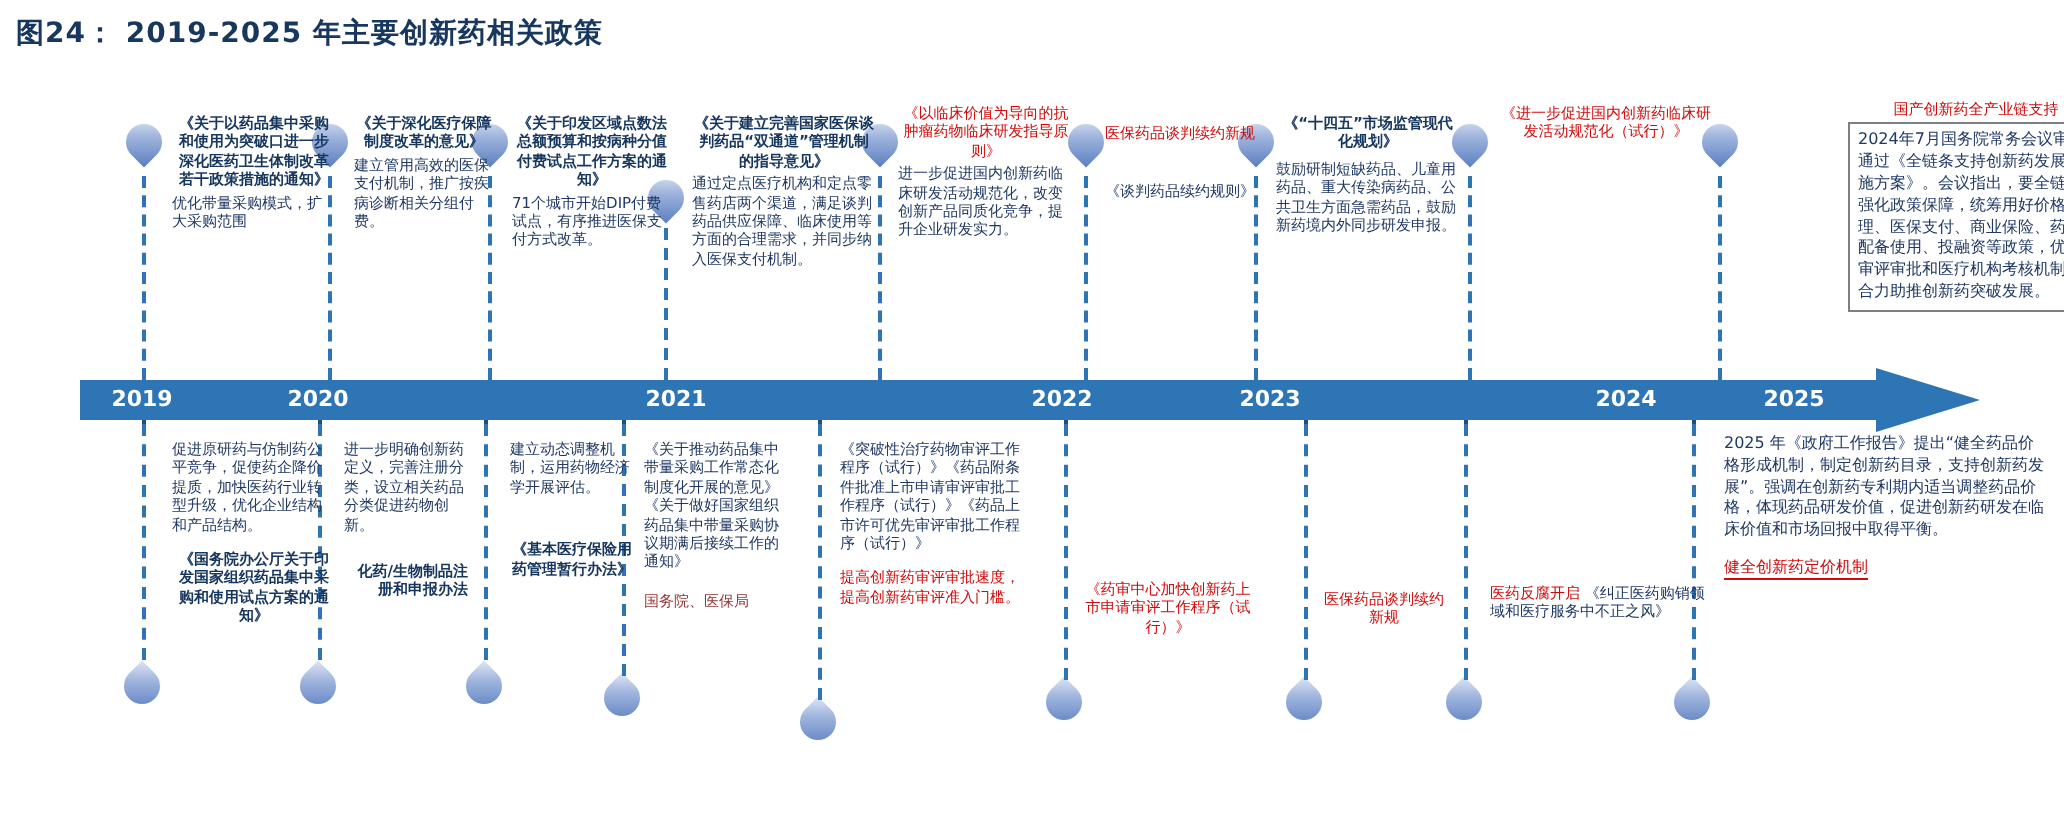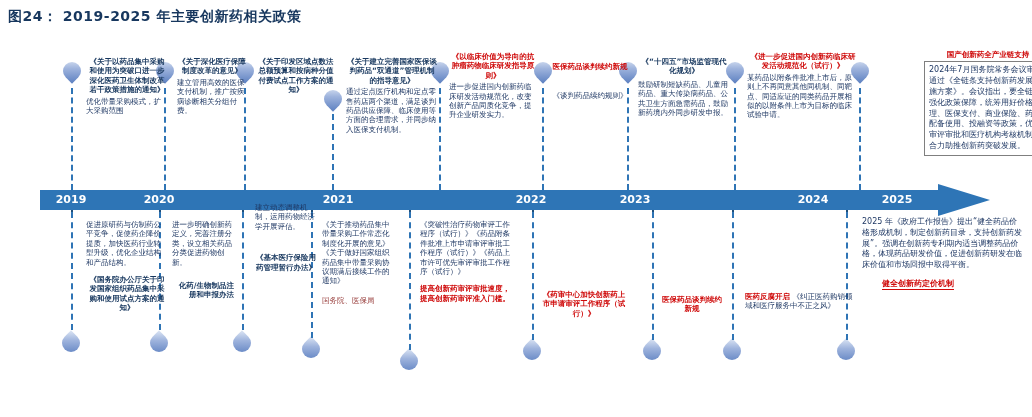--- a/index.html
+++ b/index.html
@@ -25,28 +25,28 @@
         background:linear-gradient(135deg,#dde6f4 0%,#9fb4dd 40%,#5b7fc0 100%); }
   .pin  { border-radius:50% 50% 0 50%; transform:rotate(45deg); }   
   .drop { border-radius:0 50% 50% 50%; transform:rotate(45deg); }   
   .dash { position:absolute; width:0; border-left:2px dashed #2e74b5; }
   .dash.t { top:88px;  height:102px; }
   .dash.b { top:212px; height:118px; }
 
   
   .evt { position:absolute; font-size:7.5px; line-height:1.25; color:#1f3864; }
   .hd   { font-weight:bold; color:#17375e; text-align:center; }
-  .hd.red, .red { color:#cf0a0a; font-weight:bold; }
+  .hd.red, .red { color:#cf0a0a; font-weight:normal; }
   .hd.red { text-align:center; }
   .body { margin-top:2px; }
   .center { text-align:center; }
   .boxed { background:#ffffff; border:1px solid #7f7f7f; padding:3px 4px; margin-top:2px;
            color:#1f3864; line-height:1.35; font-size:8px; }
   .footer-red { color:#943634; margin-top:10px; text-align:left; }
-  .redline { display:inline-block; border-bottom:1.5px solid #cf0a0a; margin-top:8px; font-size:8px;margin-left:20px; }
+  .redline { display:inline-block; border-bottom:1.5px solid #cf0a0a; margin-top:8px; font-size:8px; }
 </style>
 </head>
 <body>
 
 <div id="stage">
 
   <div class="fig-title">图24：  2019-2025 年主要创新药相关政策</div>
 
   <div class="bar"></div>
   <div class="bar-arrow"></div>
@@ -118,55 +118,55 @@
   <div class="evt" style="left:86px;top:57px;width:82px">
     <div class="hd">《关于以药品集中采购和使用为突破口进一步深化医药卫生体制改革若干政策措施的通知》</div>
     <div class="body">优化带量采购模式，扩大采购范围</div>
   </div>
   <div class="evt" style="left:177px;top:57px;width:70px">
     <div class="hd">《关于深化医疗保障制度改革的意见》</div>
     <div class="body">建立管用高效的医保支付机制，推广按疾病诊断相关分组付费。</div>
   </div>
   <div class="evt" style="left:256px;top:57px;width:80px">
     <div class="hd">《关于印发区域点数法总额预算和按病种分值付费试点工作方案的通知》</div>
+    <div class="body">71个城市开始DIP付费试点，有序推进医保支付方式改革。</div>
   </div>
   <div class="evt" style="left:346px;top:57px;width:92px">
     <div class="hd">《关于建立完善国家医保谈判药品“双通道”管理机制的指导意见》</div>
     <div class="body">通过定点医疗机构和定点零售药店两个渠道，满足谈判药品供应保障、临床使用等方面的合理需求，并同步纳入医保支付机制。</div>
   </div>
   <div class="evt" style="left:449px;top:52px;width:88px">
     <div class="hd red">《以临床价值为导向的抗肿瘤药物临床研发指导原则》</div>
     <div class="body">进一步促进国内创新药临床研发活动规范化，改变创新产品同质化竞争，提升企业研发实力。</div>
   </div>
   <div class="evt" style="left:551px;top:62px;width:78px">
     <div class="hd red">医保药品谈判续约新规</div>
     <div class="body center" style="margin-top:20px">《谈判药品续约规则》</div>
   </div>
   <div class="evt" style="left:638px;top:57px;width:92px">
     <div class="hd">《“十四五”市场监管现代化规划》</div>
     <div class="body" style="margin-top:4px">鼓励研制短缺药品、儿童用药品、重大传染病药品、公共卫生方面急需药品，鼓励新药境内外同步研发申报。</div>
   </div>
   <div class="evt" style="left:747px;top:52px;width:112px">
     <div class="hd red">《进一步促进国内创新药临床研发活动规范化（试行）》</div>
-    <div class="body">某药品以附条件批准上市后，原则上不再同意其他同机制、同靶点、同适应证的同类药品开展相似的以附条件上市为目标的临床试验申请。</div>
   </div>
   <div class="evt" style="left:924px;top:50px;width:128px">
     <div class="hd red">国产创新药全产业链支持</div>
     <div class="boxed">2024年7月国务院常务会议审议通过《全链条支持创新药发展实施方案》。会议指出，要全链条强化政策保障，统筹用好价格管理、医保支付、商业保险、药品配备使用、投融资等政策，优化审评审批和医疗机构考核机制，合力助推创新药突破发展。</div>
   </div>
 
   <div class="evt" style="left:86px;top:218px;width:82px">
     <div class="body">促进原研药与仿制药公平竞争，促使药企降价提质，加快医药行业转型升级，优化企业结构和产品结构。</div>
     <div class="hd" style="margin-top:8px">《国务院办公厅关于印发国家组织药品集中采购和使用试点方案的通知》</div>
   </div>
   <div class="evt" style="left:172px;top:218px;width:62px">
     <div class="body">进一步明确创新药定义，完善注册分类，设立相关药品分类促进药物创新。</div>
     <div class="hd" style="margin-top:14px;text-align:right">化药/生物制品注册和申报办法</div>
   </div>
-  <div class="evt" style="left:255px;top:201px;width:62px">
+  <div class="evt" style="left:255px;top:218px;width:62px">
     <div class="body">建立动态调整机制，运用药物经济学开展评估。</div>
     <div class="hd" style="margin-top:22px">《基本医疗保险用药管理暂行办法》</div>
   </div>
   <div class="evt" style="left:322px;top:218px;width:70px">
     <div class="body">《关于推动药品集中带量采购工作常态化制度化开展的意见》《关于做好国家组织药品集中带量采购协议期满后接续工作的通知》</div>
     <div class="footer-red">国务院、医保局</div>
   </div>
   <div class="evt" style="left:420px;top:218px;width:92px">
     <div class="body">《突破性治疗药物审评工作程序（试行）》《药品附条件批准上市申请审评审批工作程序（试行）》《药品上市许可优先审评审批工作程序（试行）》</div>
     <div class="red" style="margin-top:8px">提高创新药审评审批速度，提高创新药审评准入门槛。</div>

